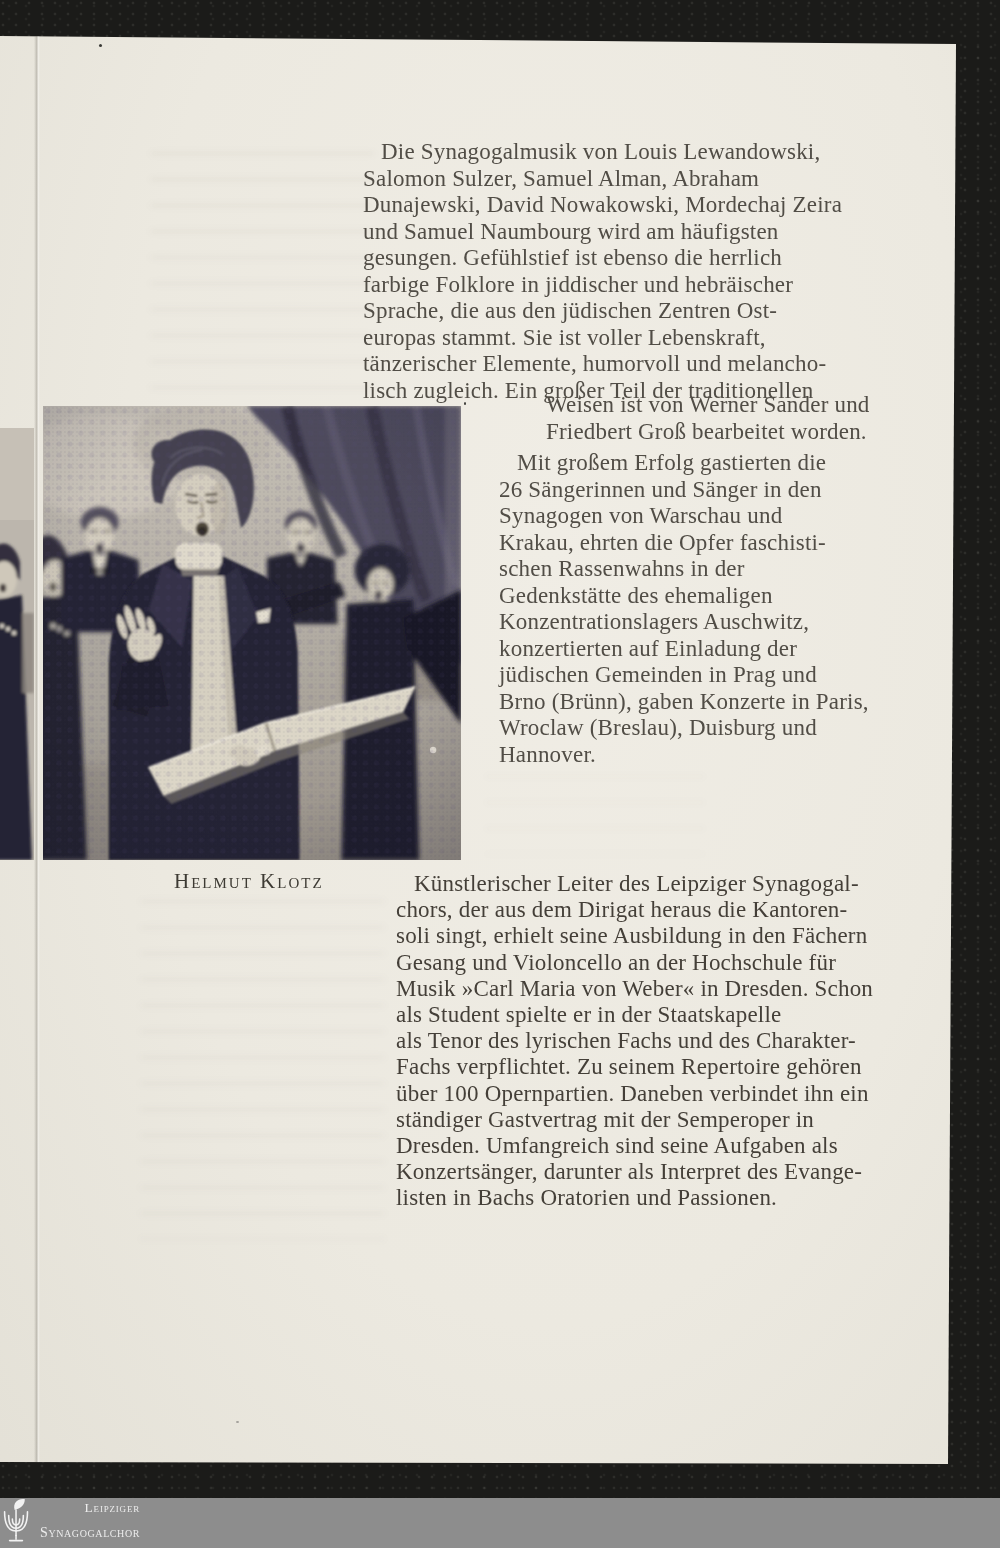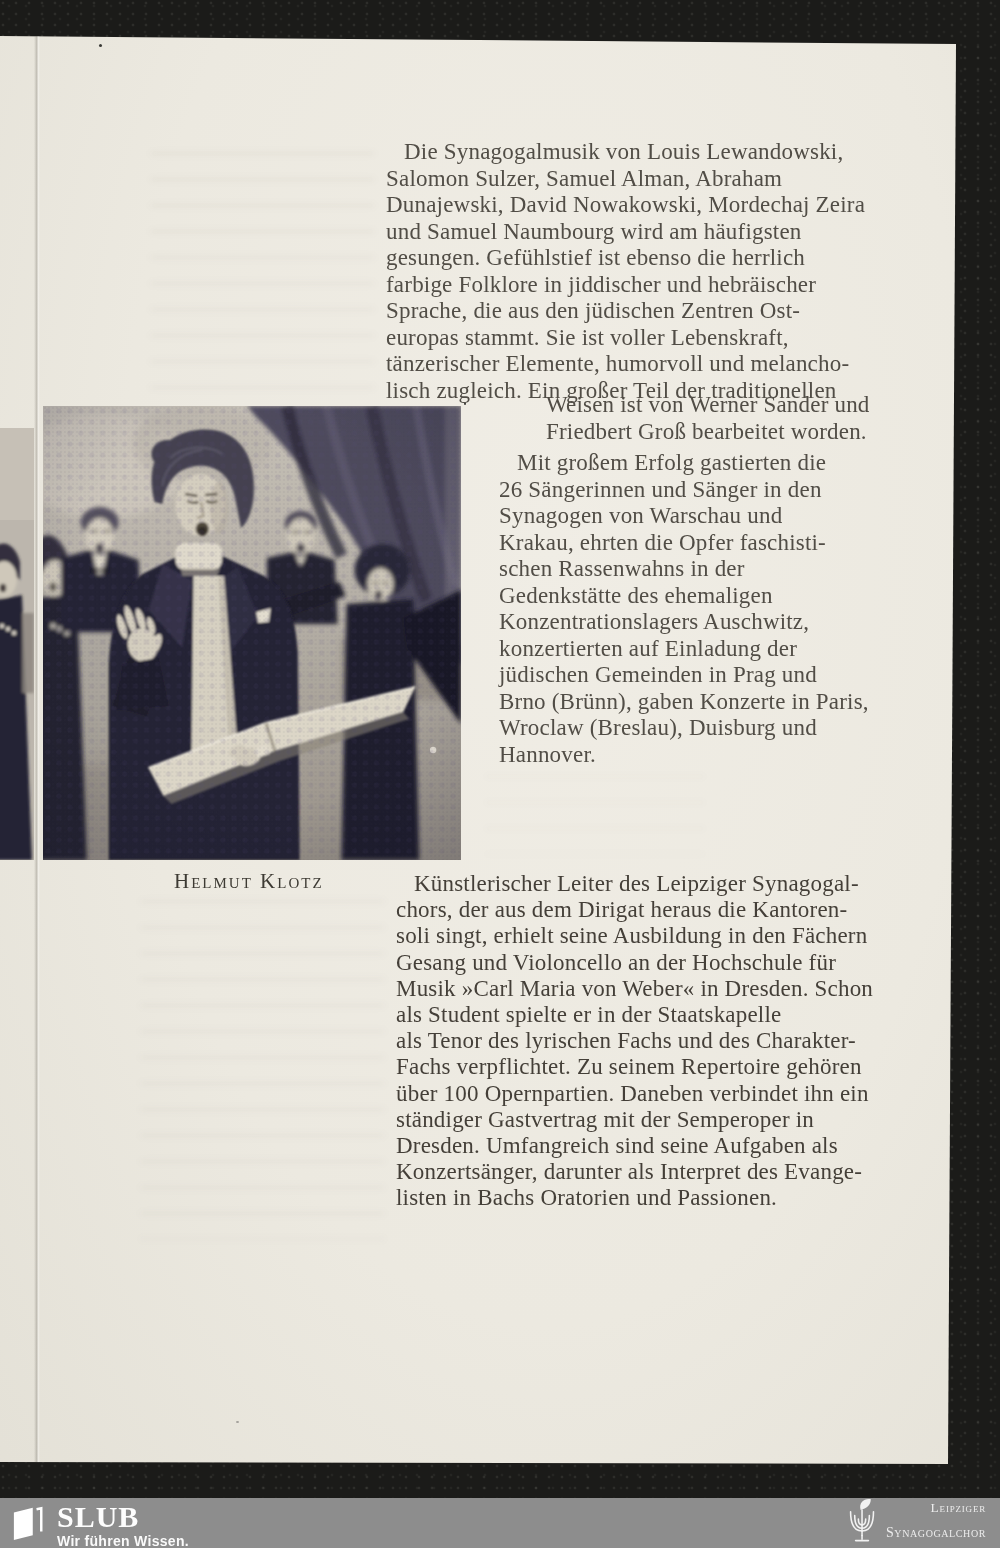--- a/index.html
+++ b/index.html
@@ -64,21 +64,21 @@
     <div class="fold"></div>
 
     <div class="ghost" style="left:150px;top:152px;width:225px;height:255px;"></div>
     <div class="ghost" style="left:140px;top:900px;width:245px;height:340px;"></div>
     <div class="ghost" style="left:485px;top:775px;width:220px;height:80px;opacity:.3;"></div>
 
     <div class="speck" style="left:99px;top:44px;width:3px;height:3px;"></div>
     <div class="speck" style="left:464px;top:402px;width:2px;height:3px;"></div>
     <div class="speck" style="left:236px;top:1421px;width:3px;height:2px;opacity:.4;"></div>
 
-    <div class="para indent-first" style="left:386px;top:139px;width:520px;">
+    <div class="para indent-first" style="left:363px;top:139px;width:520px;">
         <div class="tl">Die Synagogalmusik von Louis Lewandowski,</div>
         <div class="tl">Salomon Sulzer, Samuel Alman, Abraham</div>
         <div class="tl">Dunajewski, David Nowakowski, Mordechaj Zeira</div>
         <div class="tl">und Samuel Naumbourg wird am häufigsten</div>
         <div class="tl">gesungen. Gefühlstief ist ebenso die herrlich</div>
         <div class="tl">farbige Folklore in jiddischer und hebräischer</div>
         <div class="tl">Sprache, die aus den jüdischen Zentren Ost-</div>
         <div class="tl">europas stammt. Sie ist voller Lebenskraft,</div>
         <div class="tl">tänzerischer Elemente, humorvoll und melancho-</div>
         <div class="tl">lisch zugleich. Ein großer Teil der traditionellen</div>
@@ -282,32 +282,20 @@
         <rect x="0" y="0" width="420" height="454" fill="url(#dots)"></rect>
         <rect x="0" y="0" width="420" height="454" fill="url(#dots2)"></rect>
         <rect x="0" y="0" width="420" height="454" fill="#474370" opacity="0.05"></rect>
         <rect x="0" y="0" width="420" height="454" fill="url(#vig)"></rect>
       </svg>
     </div>
 
   </div>
 
   <div class="footer">
-    <div class="slub">
-      <span class="slub-icon">
-        <svg viewBox="0 0 36 38">
-          <polygon points="2,8 22,3 22,32 2,37" fill="#ffffff"></polygon>
-          <polyline points="26,4.5 31,3.5 31,28" fill="none" stroke="#ffffff" stroke-width="2.6"></polyline>
-        </svg>
-      </span>
-      <span>
-        <div class="slub-title">SLUB</div>
-        <div class="slub-tagline">Wir führen Wissen.</div>
-      </span>
-    </div>
     <div class="brand">
       <span class="menorah">
         <svg viewBox="0 0 36 50">
           <path d="M16,13 C13.5,5 20,0 27,1.2 C27.5,7.5 22,12 16,13 Z" fill="#f2f2f2"></path>
           <g stroke="#f2f2f2" stroke-width="1.7" fill="none" stroke-linecap="round">
             <path d="M17.5,13 L17.5,41"></path>
             <path d="M5,15 C5,30 10,36 17.5,36"></path>
             <path d="M30,15 C30,30 25,36 17.5,36"></path>
             <path d="M9.5,19 C9.5,29 13,33 17.5,33"></path>
             <path d="M25.5,19 C25.5,29 22,33 17.5,33"></path>

